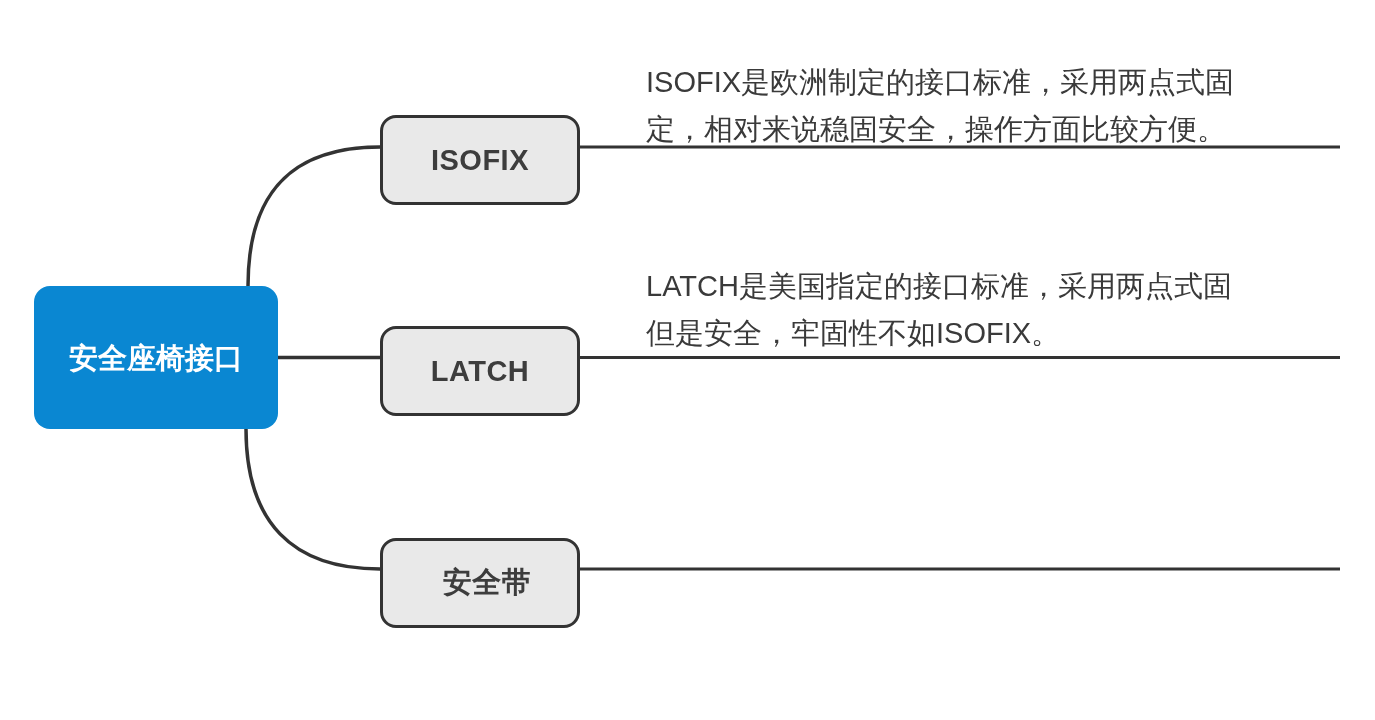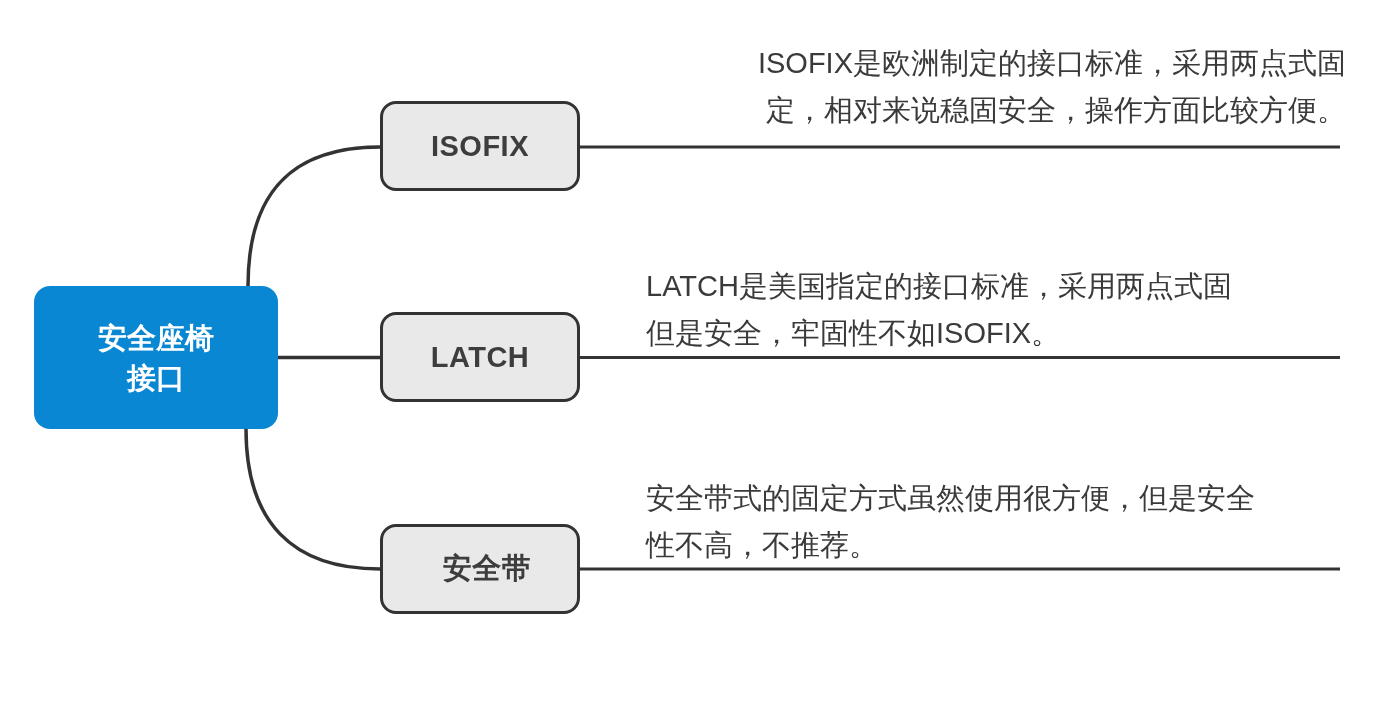--- a/index.html
+++ b/index.html
@@ -32,21 +32,21 @@
   .root-node {
     position: absolute;
     left: 34px;
     top: 286px;
     width: 244px;
     height: 143px;
     box-sizing: border-box;
     background: var(--root-bg, #0a87d2);
     border-radius: 16px;
     display: flex;
-    flex-direction: column;
+    flex-direction: row;
     align-items: center;
     justify-content: center;
     color: var(--root-text, #ffffff);
     font-size: 29px;
     font-weight: 700;
     line-height: 40px;
     text-align: center;
     cursor: pointer;
   }
 
@@ -60,36 +60,37 @@
     border: 3.5px solid var(--node-border, #333333);
     border-radius: 16px;
     display: flex;
     align-items: center;
     justify-content: center;
     color: var(--node-text, #3d3d3d);
     font-size: 29px;
     font-weight: 600;
     letter-spacing: 0.5px;
     cursor: pointer;
+    margin-top: 14px;
   }
   .node-isofix   { top: 101px; }
   .node-latch    { top: 312px; text-align: center; }
   .node-seatbelt { top: 524px; padding-left: 14px; }
 
   .desc-block {
     position: absolute;
     left: 646px;
     width: 700px;
     color: var(--desc-text, #3a3a3a);
     font-size: 29px;
     font-weight: 400;
     line-height: 47px;
     cursor: pointer;
   }
-  .desc-isofix   { top: 40px; text-align: right; }
+  .desc-isofix   { top: 59px; }
   .desc-latch    { top: 263px; }
   .desc-seatbelt { top: 475px; }
   .desc-line { white-space: nowrap; }
 </style>
 </head>
 <body>
 
 <div class="canvas">
 
   <svg class="connector-layer" viewBox="0 0 1375 720" aria-hidden="true">
@@ -117,18 +118,14 @@
   </div>
 
   <div class="desc-block desc-isofix">
     <div class="desc-line">ISOFIX是欧洲制定的接口标准，采用两点式固</div>
     <div class="desc-line">定，相对来说稳固安全，操作方面比较方便。</div>
   </div>
   <div class="desc-block desc-latch">
     <div class="desc-line">LATCH是美国指定的接口标准，采用两点式固</div>
     <div class="desc-line">但是安全，牢固性不如ISOFIX。</div>
   </div>
-  <div class="desc-block desc-seatbelt">
-    <div class="desc-line">安全带式的固定方式虽然使用很方便，但是安全</div>
-    <div class="desc-line">性不高，不推荐。</div>
-  </div>
 
 </div>
 
 </body></html>

